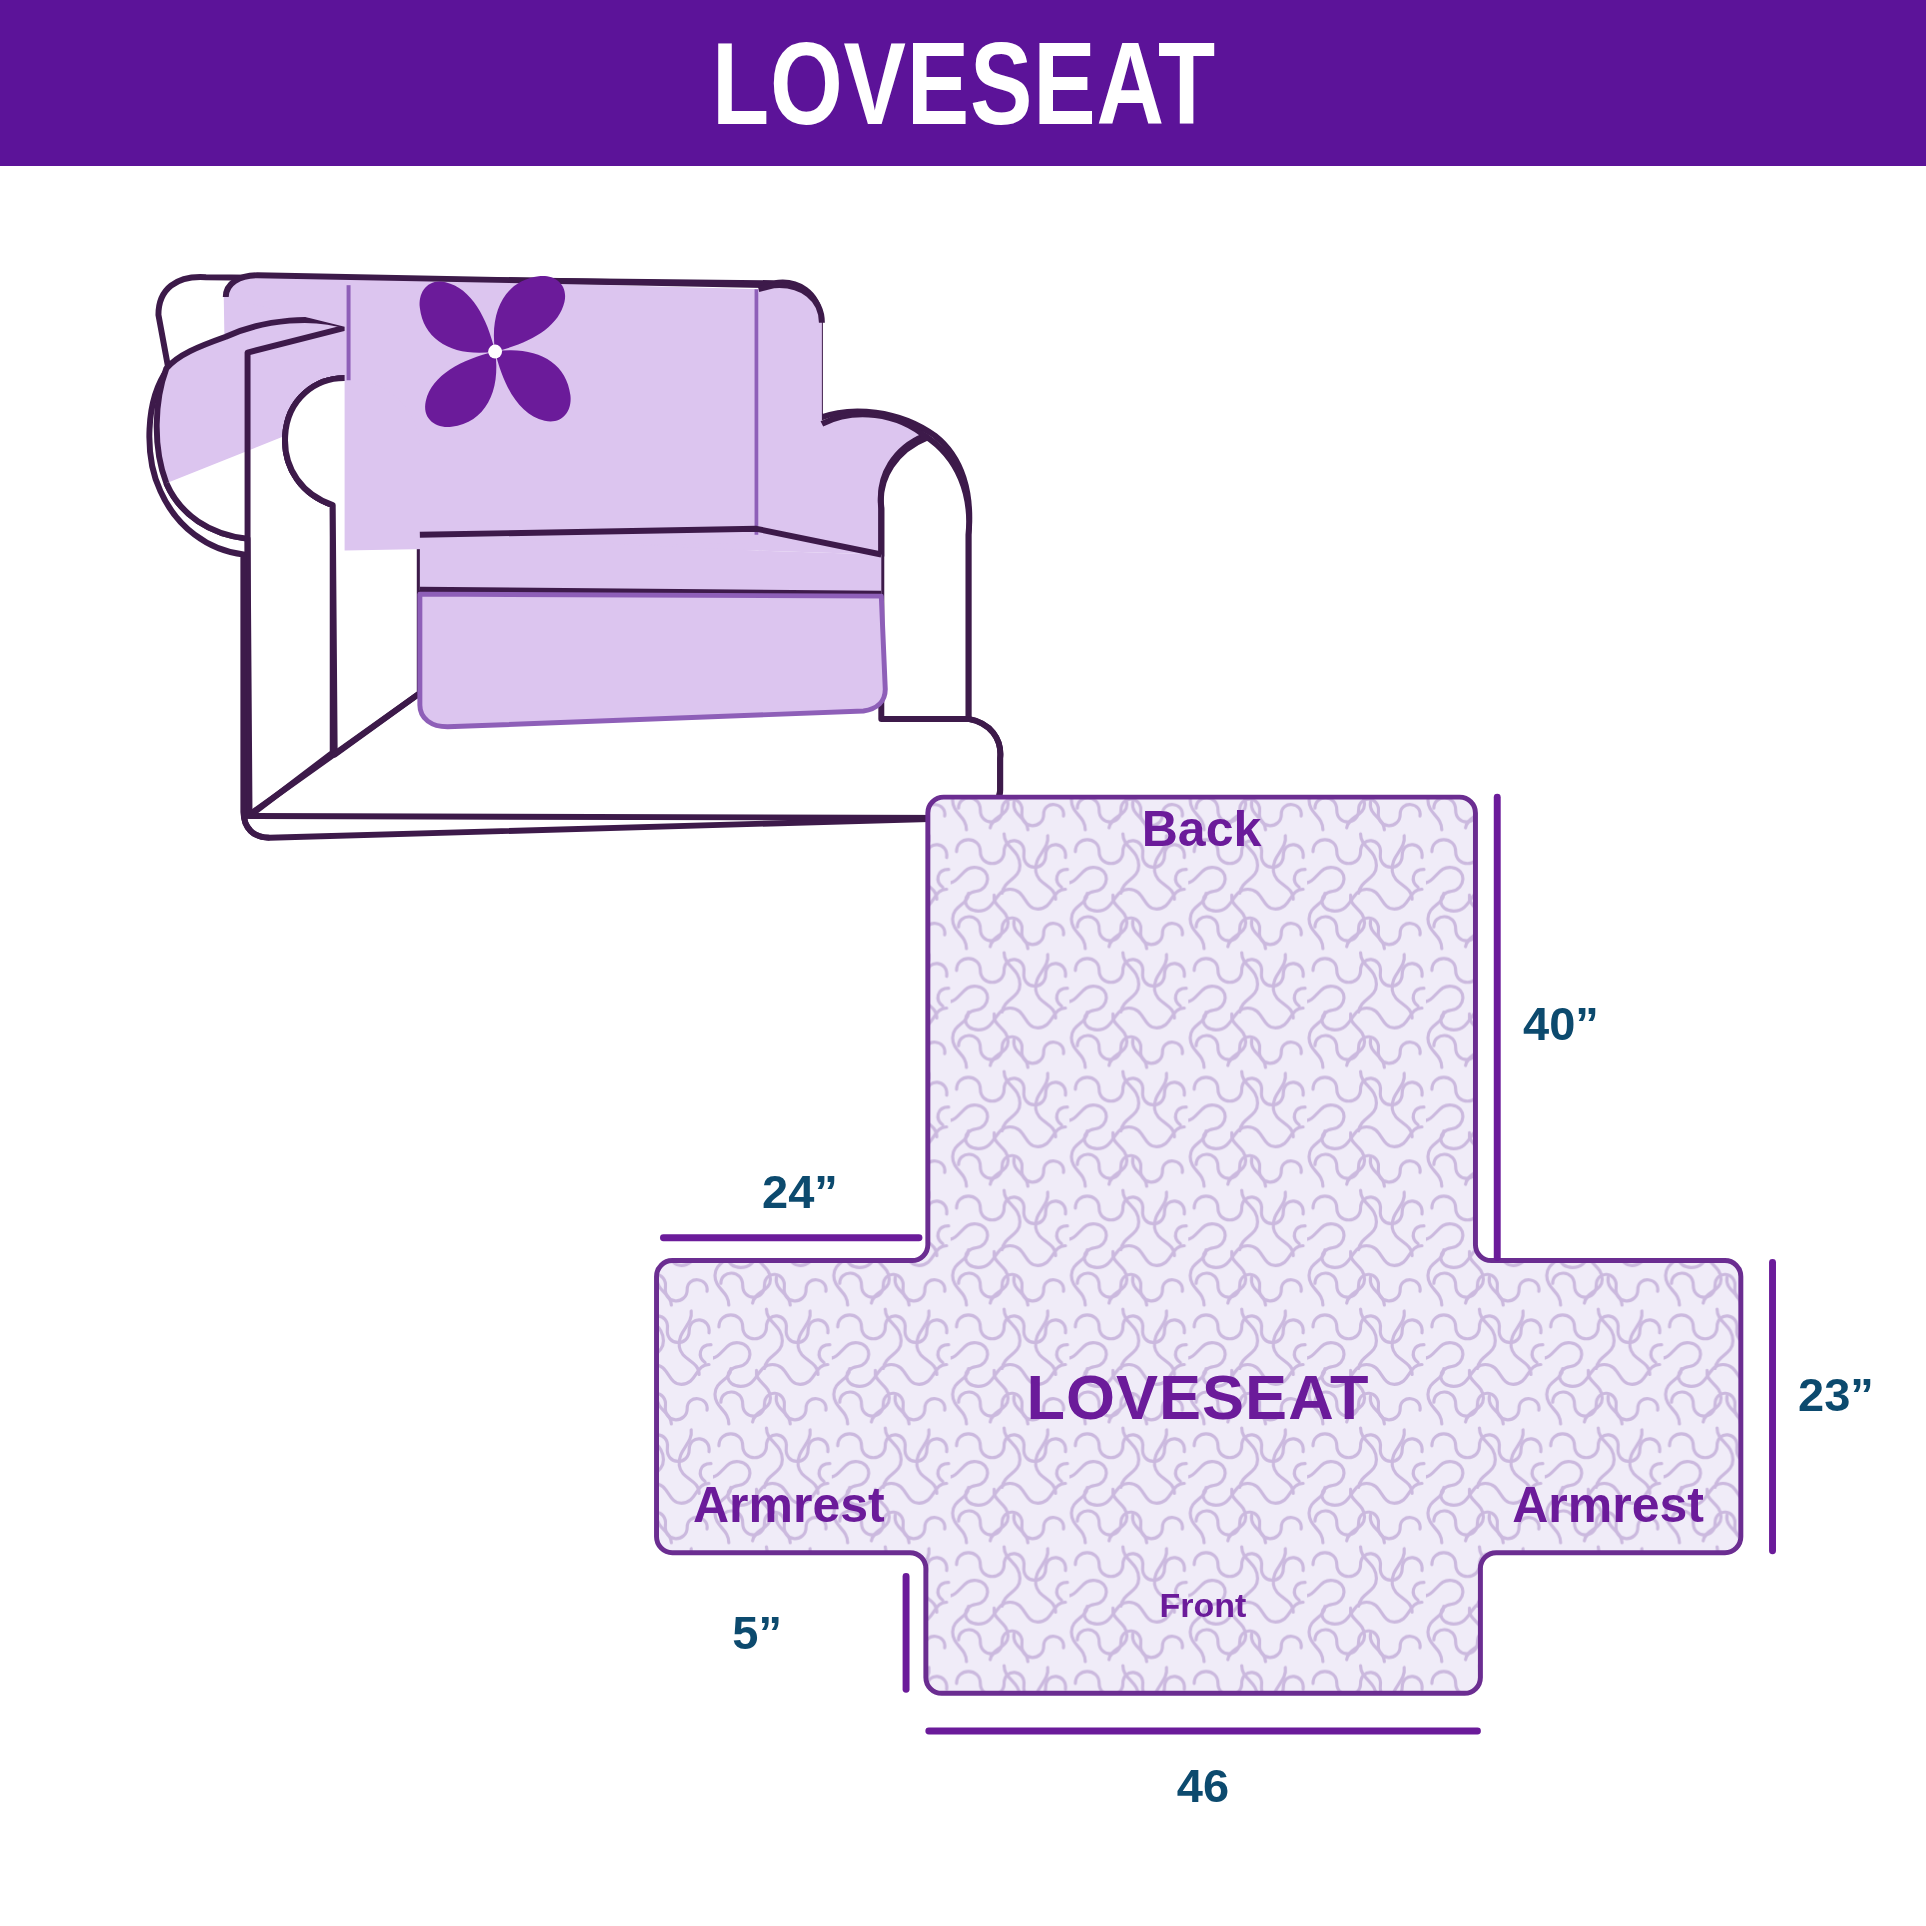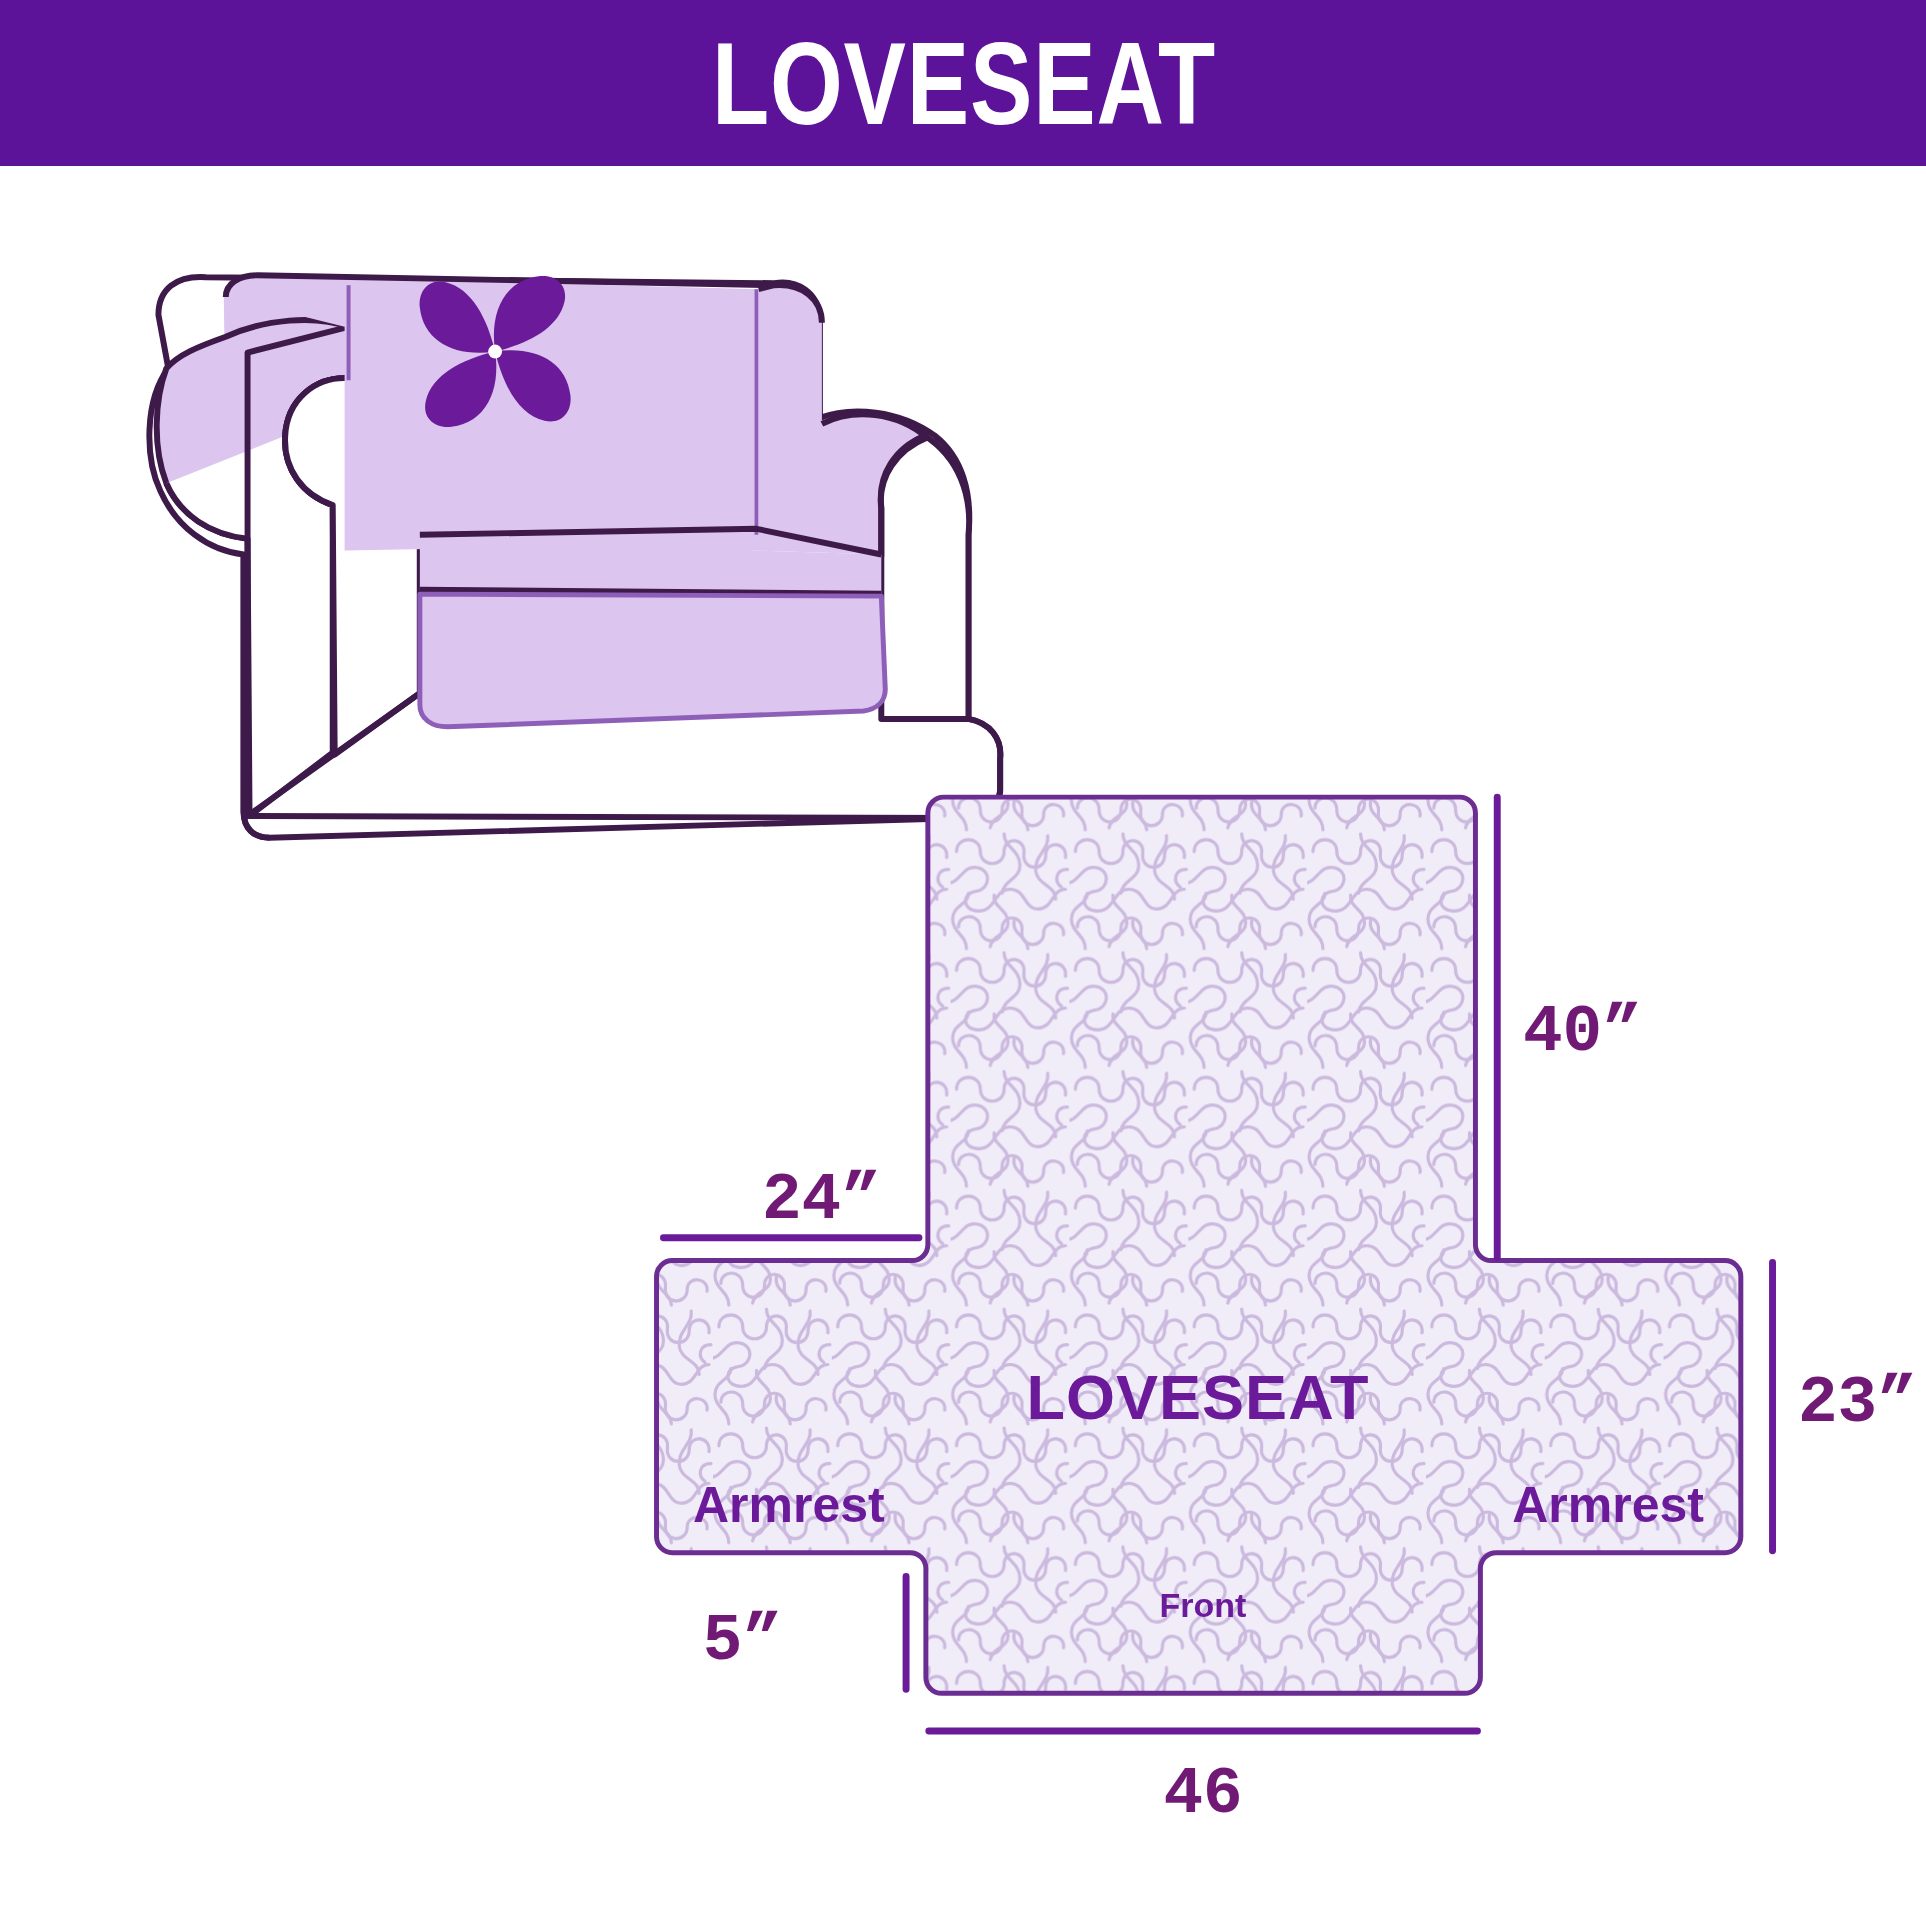--- a/index.html
+++ b/index.html
@@ -69,26 +69,26 @@
     line-height: 1;
   }
   .lbl-back      { left: 928px;  top: 804px;  width: 547px; text-align: center; font-size: 50px; }
   .lbl-loveseat  { left: 656px;  top: 1366px; width: 1084px; text-align: center; font-size: 63px; letter-spacing: 1px; }
   .lbl-armrest-l { left: 693px;  top: 1480px; font-size: 50px; }
   .lbl-armrest-r { left: 1704px; top: 1480px; font-size: 50px; transform: translateX(-100%); }
   .lbl-front     { left: 926px;  top: 1588px; width: 554px; text-align: center; font-size: 34px; }
 
   .dim {
     position: absolute;
-    color: #701a75;
-    font-family: Liberation Mono, monospace;
+    color: #0c4a6e;
+    font-family: Liberation Sans, sans-serif;
     font-weight: bold;
     white-space: nowrap;
     line-height: 1;
-    font-size: 66px;
+    font-size: 47px;
   }
   .dim-40 { left: 1523px; top: 1000px; }
   .dim-24 { left: 762px;  top: 1168px; }
   .dim-23 { left: 1798px; top: 1371px; }
   .dim-13 { left: 782px;  top: 1609px; transform: translateX(-100%); }
   .dim-46 { left: 926px;  top: 1762px; width: 554px; text-align: center; }
 </style>
 </head>
 <body>
 
@@ -304,20 +304,21 @@
 
         <line x1="1790" y1="1275" x2="1790" y2="1566"></line>
 
         <line x1="915" y1="1592" x2="915" y2="1706"></line>
 
         <line x1="938" y1="1748" x2="1492" y2="1748"></line>
       </g>
     </svg>
   </div>
 
+  <div class="lbl lbl-back">Back</div>
 
   <div class="lbl lbl-loveseat">LOVESEAT</div>
 
   <div class="lbl lbl-armrest-l">Armrest</div>
 
   <div class="lbl lbl-armrest-r">Armrest</div>
 
   <div class="lbl lbl-front">Front</div>
 
   <div class="dim dim-40">40”</div>

